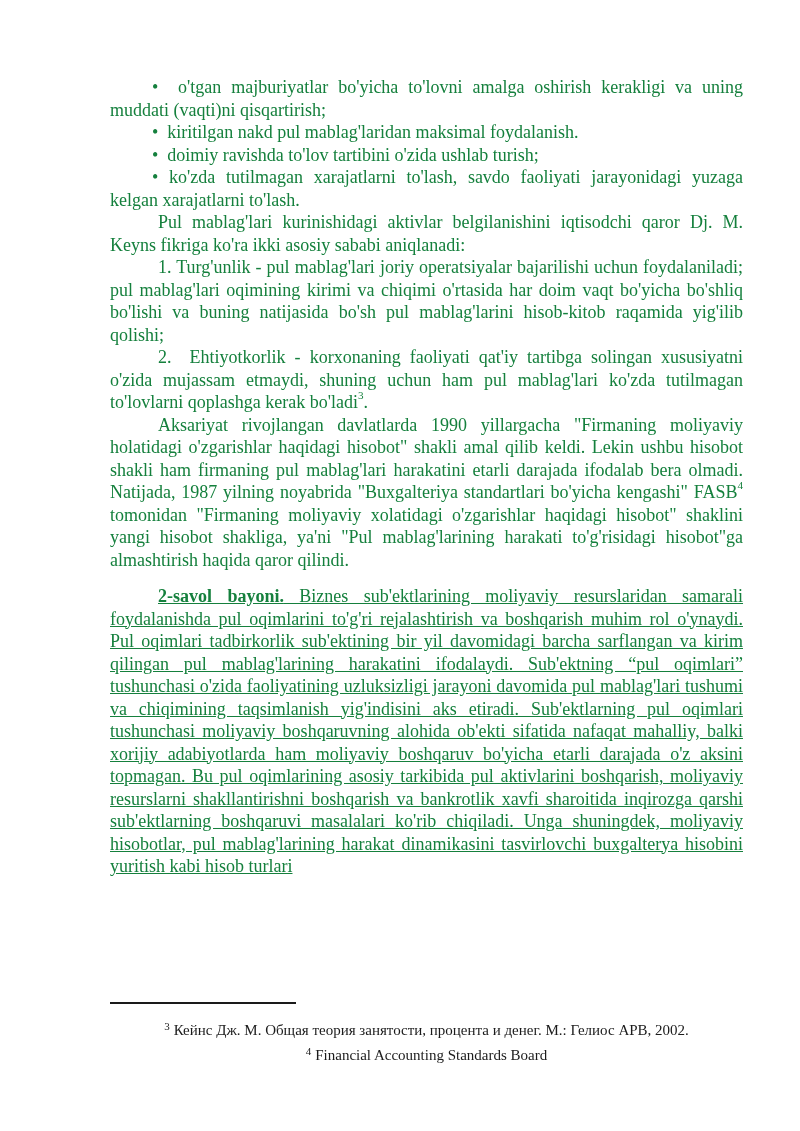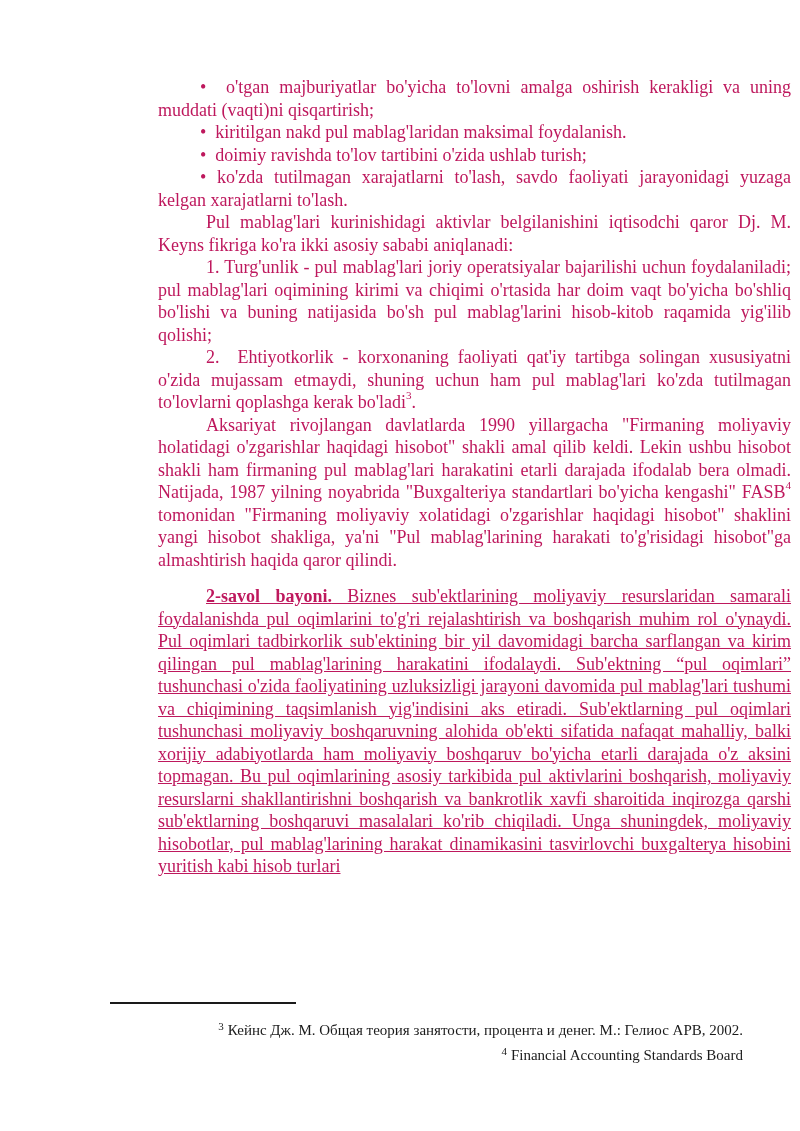--- a/index.html
+++ b/index.html
@@ -11,25 +11,24 @@
   .page {
     position: relative;
     width: 800px; height: 1131px;
     background: #ffffff;
     overflow: hidden;
   }
   .main-text {
     position: absolute;
     left: 110px; top: 76px;
     width: 633px;
-    color: #be185d;
+    color: #15803d;
     font-size: 18px;
     line-height: 22.5px;
     text-align: justify;
-    margin-left: 48px;
   }
   .para { margin: 0; text-indent: 48px; }
   .para.bullet { text-indent: 42px; }
   .para.space-before { margin-top: 14px; text-decoration: underline; }
   .bold { font-weight: bold; }
   .underline { }
   sup.fn-ref {
     font-size: 0.62em;
     line-height: 0;
     position: relative;
@@ -43,21 +42,21 @@
     color: #1b1b1b;
   }
   .fn-rule {
     width: 186px; height: 0;
     border-top: 2px solid #1a1a1a;
     margin-bottom: 14px;
   }
   .footnote {
     font-size: 15px;
     line-height: 25px;
-    text-align: right;
+    text-align: center;
   }
   .fn-marker {
     font-size: 11px;
     line-height: 0;
     position: relative;
     top: -0.45em;
     vertical-align: baseline;
     margin-right: 4px;
   }
 </style>

